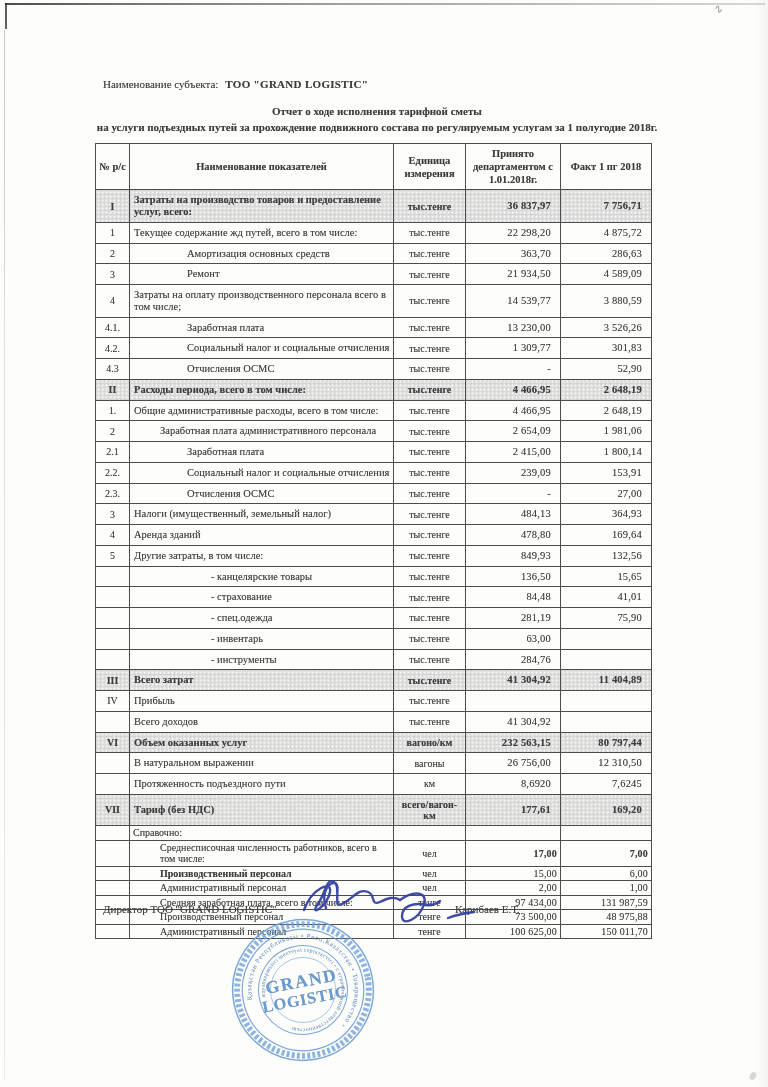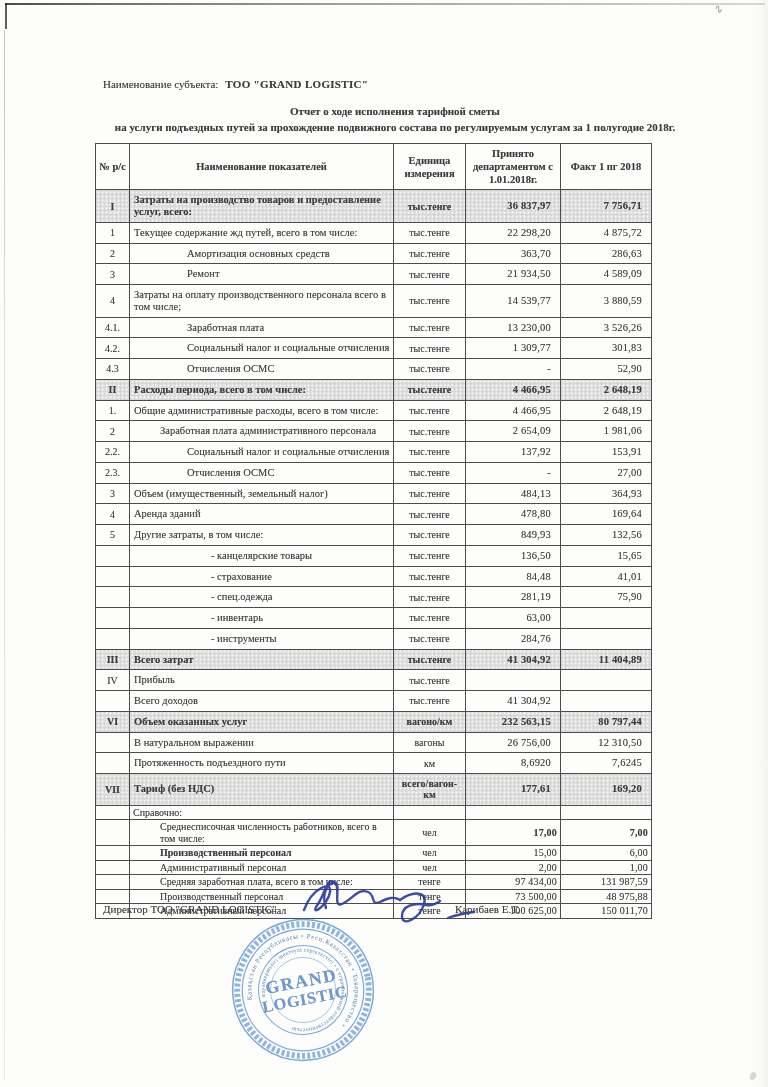--- a/index.html
+++ b/index.html
@@ -19,21 +19,21 @@
     background:linear-gradient(#9a9a9a,#c4c4c4 30%,#d8d8d6); opacity:.55; }
   .art-right { position:absolute; top:0; right:0; width:14px; height:1087px;
     background:linear-gradient(to right, rgba(0,0,0,0), rgba(0,0,0,0.035)); }
   .art-smudge { position:absolute; top:4px; left:714px; width:18px; height:12px; color:#8d8d8d;
     font-size:11px; transform:rotate(18deg); opacity:.8; }
   .art-speck { position:absolute; top:1072px; left:750px; width:6px; height:8px;
     background:#9a9a9a; border-radius:50%; opacity:.4; transform:rotate(30deg); }
   
   .subject { position:absolute; left:103px; top:78px; font-size:11px; white-space:nowrap; }
   .subject .name { font-weight:bold; margin-left:7px; letter-spacing:.3px; }
-  .title { position:absolute; top:104px; left:40px; width:710px; text-align:center;
+  .title { position:absolute; top:104px; left:22px; width:710px; text-align:center;
     font-weight:bold; font-size:11px; line-height:1.45; }
   
   table.report { position:absolute; left:95px; top:143px; width:556px;
     border-collapse:collapse; table-layout:fixed; }
   .report th, .report td { border:1px solid #4c4c4c; }
   .report th { font-size:10.5px; font-weight:bold; text-align:center; vertical-align:middle;
     padding:3px 2px; height:38px; line-height:1.25; }
   .report td { font-size:10.5px; padding:4px 3px; vertical-align:middle; line-height:1.12; }
   td.num  { text-align:center; font-size:10px; padding-left:1px; padding-right:1px; }
   td.unit { text-align:center; font-size:10px; }
@@ -170,36 +170,43 @@
           <td class="val">2 648,19</td>
         </tr>
         <tr>
           <td class="num">2</td>
           <td class="label ind-1">Заработная плата административного персонала</td>
           <td class="unit">тыс.тенге</td>
           <td class="val">2 654,09</td>
           <td class="val">1 981,06</td>
         </tr>
         <tr>
+          <td class="num">2.1</td>
+          <td class="label ind-2">Заработная плата</td>
+          <td class="unit">тыс.тенге</td>
+          <td class="val">2 415,00</td>
+          <td class="val">1 800,14</td>
+        </tr>
+        <tr>
           <td class="num">2.2.</td>
           <td class="label ind-2">Социальный налог и социальные отчисления</td>
           <td class="unit">тыс.тенге</td>
-          <td class="val">137,92</td>
+          <td class="val">239,09</td>
           <td class="val">153,91</td>
         </tr>
         <tr>
           <td class="num">2.3.</td>
           <td class="label ind-2">Отчисления ОСМС</td>
           <td class="unit">тыс.тенге</td>
           <td class="val">-</td>
           <td class="val">27,00</td>
         </tr>
         <tr>
           <td class="num">3</td>
-          <td class="label">Объем (имущественный, земельный налог)</td>
+          <td class="label">Налоги (имущественный, земельный налог)</td>
           <td class="unit">тыс.тенге</td>
           <td class="val">484,13</td>
           <td class="val">364,93</td>
         </tr>
         <tr>
           <td class="num">4</td>
           <td class="label">Аренда зданий</td>
           <td class="unit">тыс.тенге</td>
           <td class="val">478,80</td>
           <td class="val">169,64</td>

